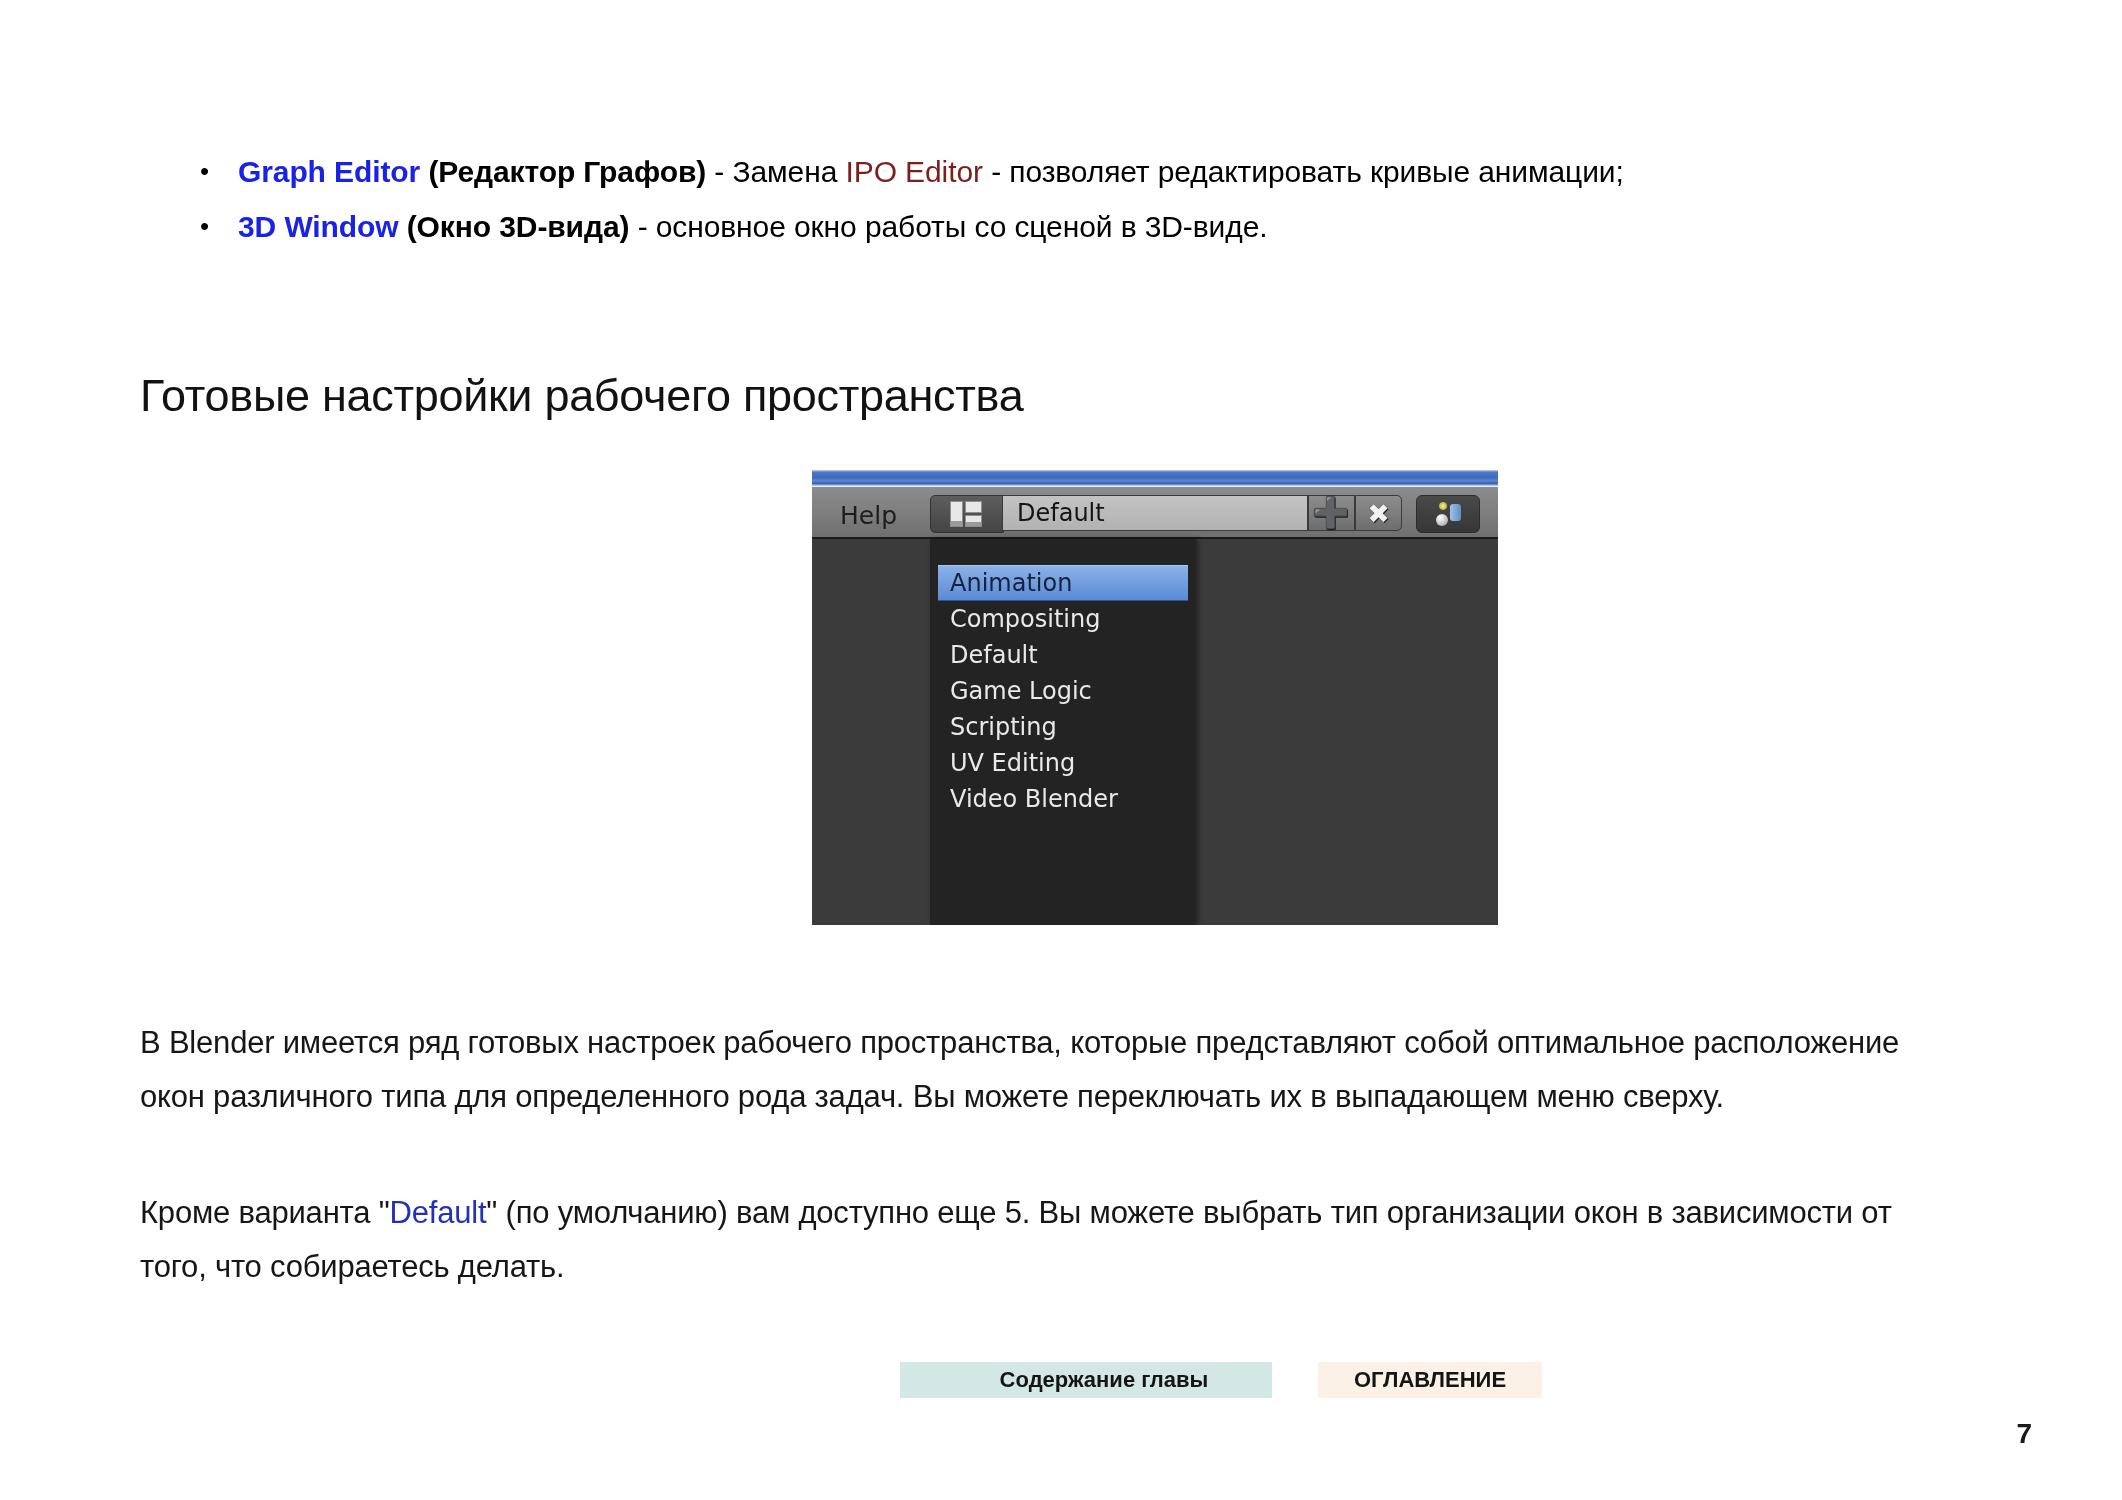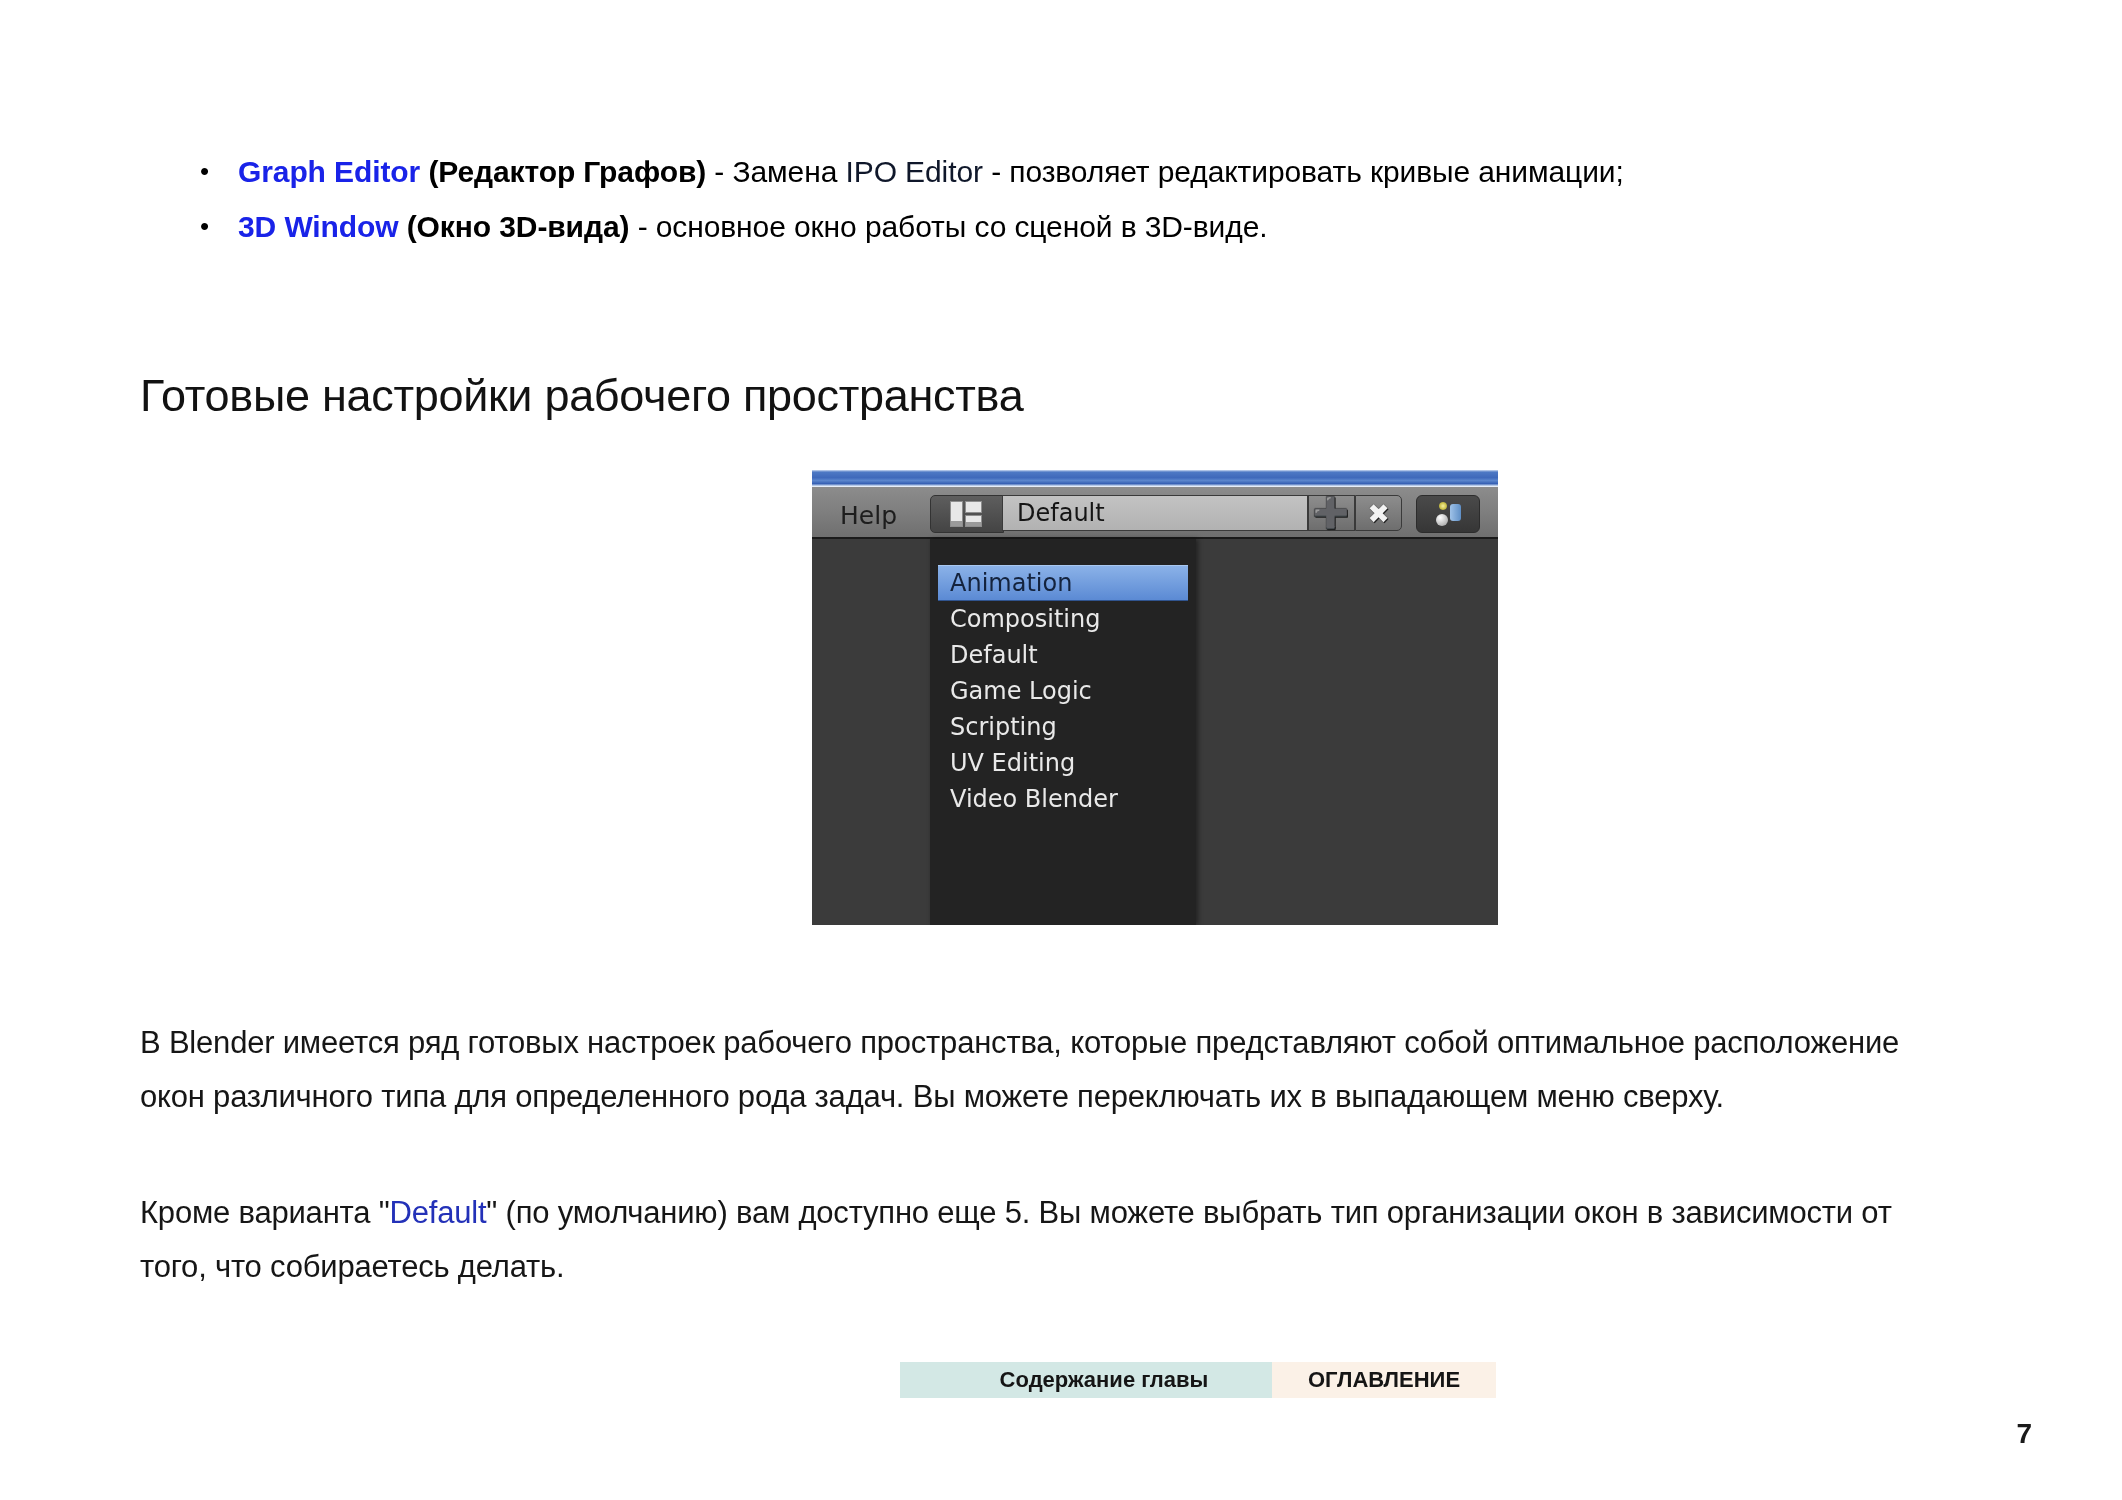--- a/index.html
+++ b/index.html
@@ -49,21 +49,21 @@
   }
   .term-en {
     color: #1923E8;
     font-weight: bold;
   }
   .term-ru {
     color: #000;
     font-weight: bold;
   }
   .term-red {
-    color: #0f172a;
+    color: #7f1d1d;
   }
 
   
   .section-heading {
     position: absolute;
     left: 140px;
     top: 370px;
     font-size: 45px;
     font-weight: normal;
     margin: 0;
@@ -303,20 +303,21 @@
     white-space: nowrap;
   }
   .nav-chapter {
     width: 336px;
     background: #D3E8E5;
     padding-left: 36px;
   }
   .nav-toc {
     width: 224px;
     background: #FBF1E7;
+    margin-left: 46px;
   }
 
   .page-number {
     position: absolute;
     right: 90px;
     top: 1418px;
     font-size: 28px;
     font-weight: bold;
     color: #1a1a1a;
   }

